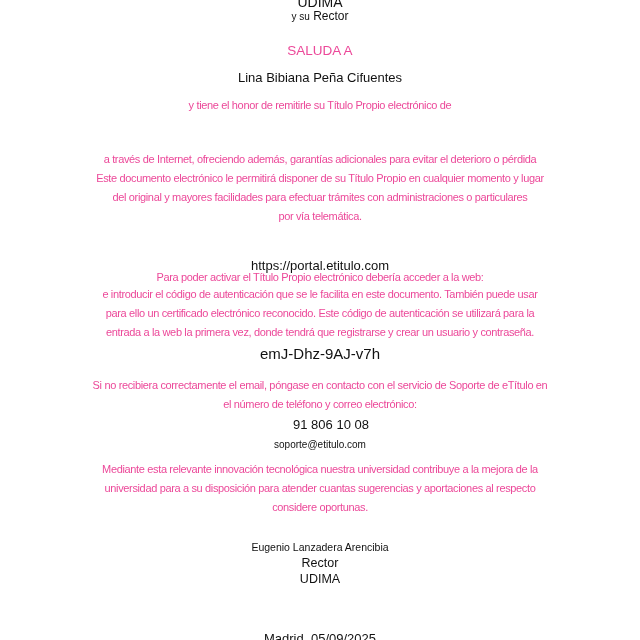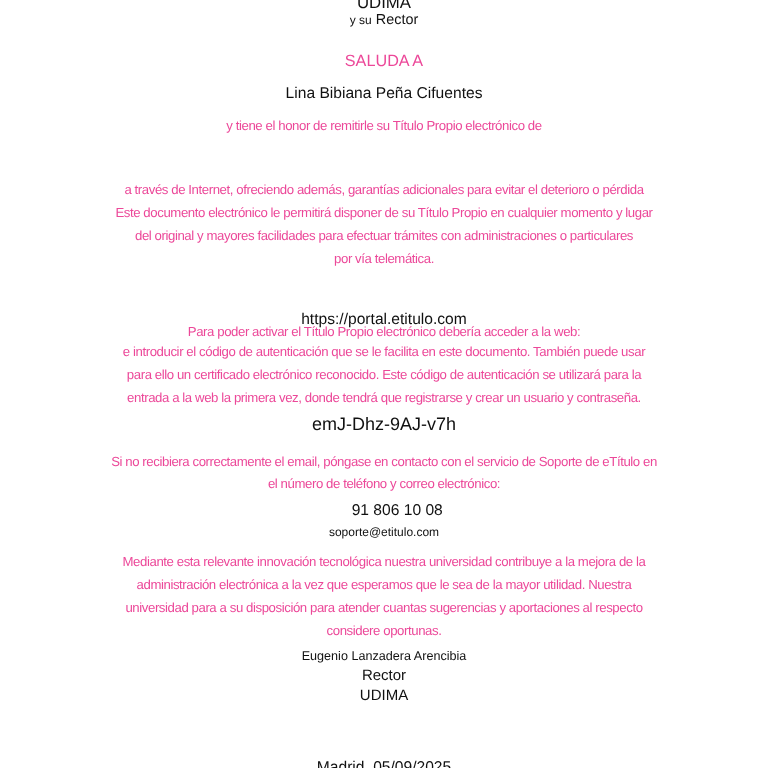--- a/index.html
+++ b/index.html
@@ -74,21 +74,20 @@
     <div>Si no recibiera correctamente el email, póngase en contacto con el servicio de Soporte de eTítulo en</div>
     <div>el número de teléfono y correo electrónico:</div>
   </div>
 
   <div class="line sans" style="top:417px;font-size:13px;margin-left:11px;">91 806 10 08</div>
 
   <div class="line sans" style="top:439px;font-size:10px;">soporte@etitulo.com</div>
 
   <div class="para body-text" style="top:460px;">
     <div>Mediante esta relevante innovación tecnológica nuestra universidad contribuye a la mejora de la</div>
-    <div>administración electrónica a la vez que esperamos que le sea de la mayor utilidad. Nuestra</div>
     <div>universidad para a su disposición para atender cuantas sugerencias y aportaciones al respecto</div>
     <div>considere oportunas.</div>
   </div>
 
   <div class="line sans" style="top:541px;font-size:10.5px;">Eugenio Lanzadera Arencibia</div>
   <div class="line sans" style="top:556px;font-size:12.5px;">Rector</div>
   <div class="line sans" style="top:572px;font-size:12.5px;">UDIMA</div>
 
 
   <div class="line sans" style="top:631px;font-size:13px;">Madrid, 05/09/2025</div>

